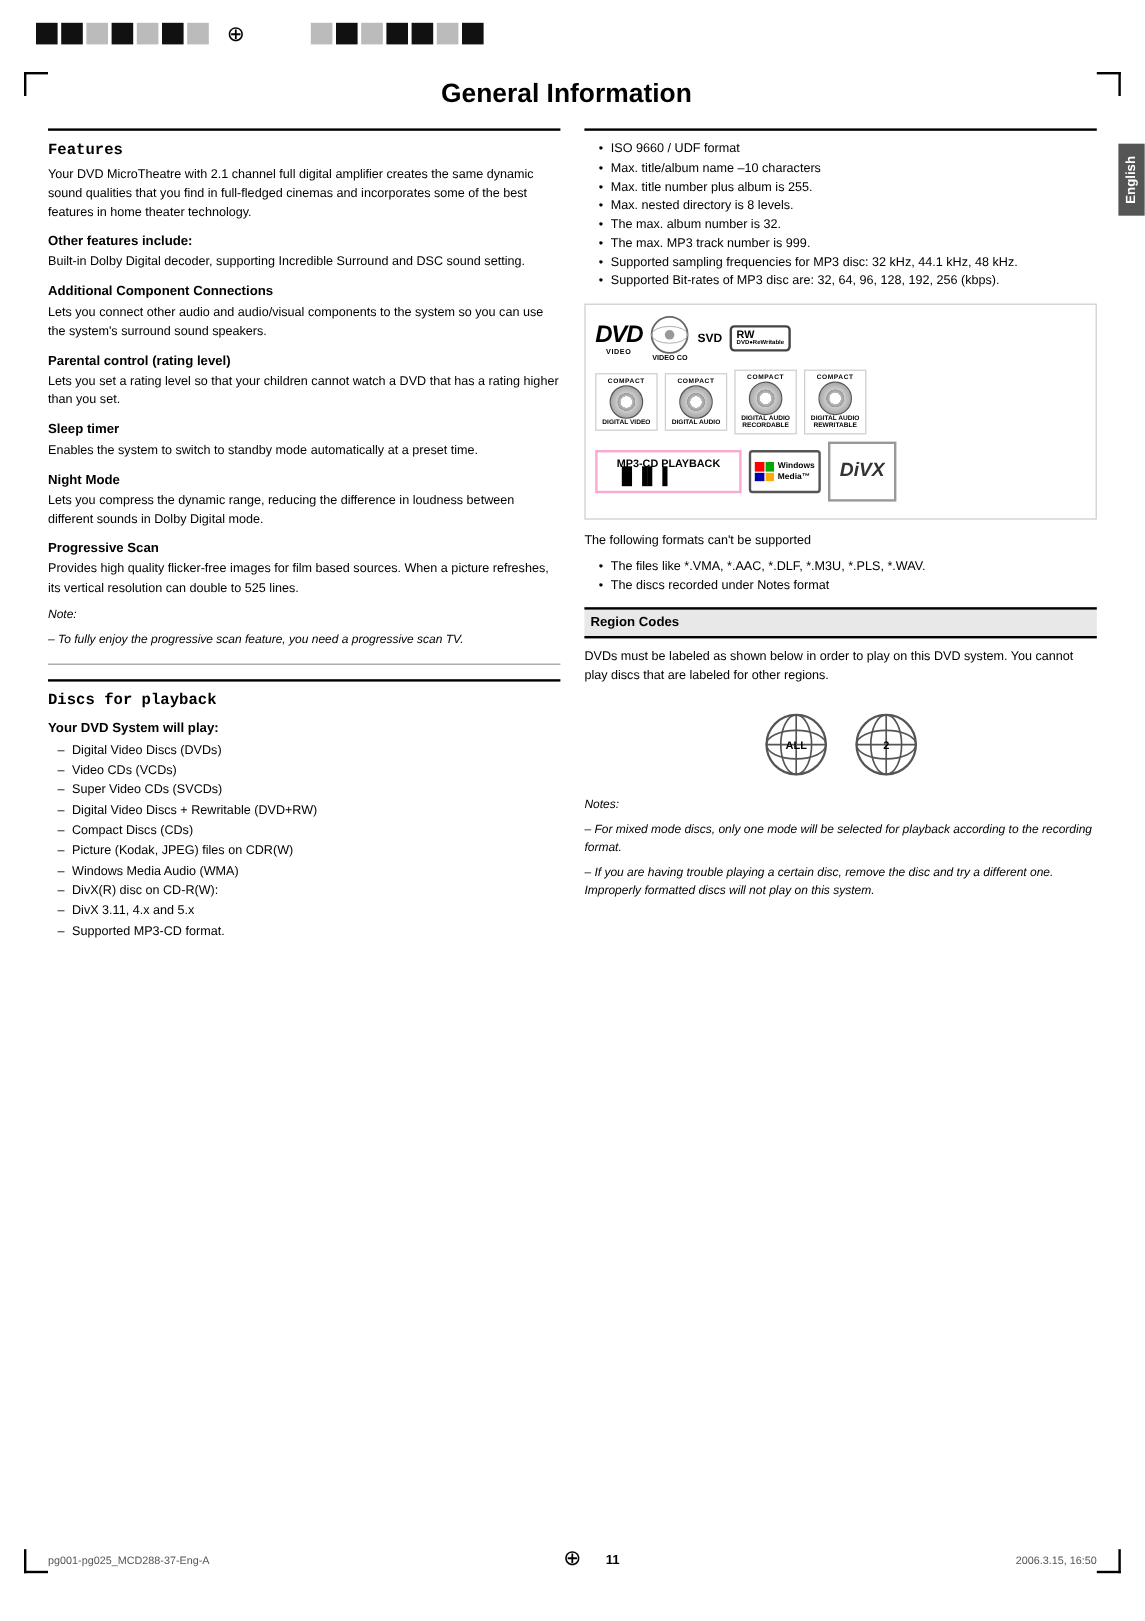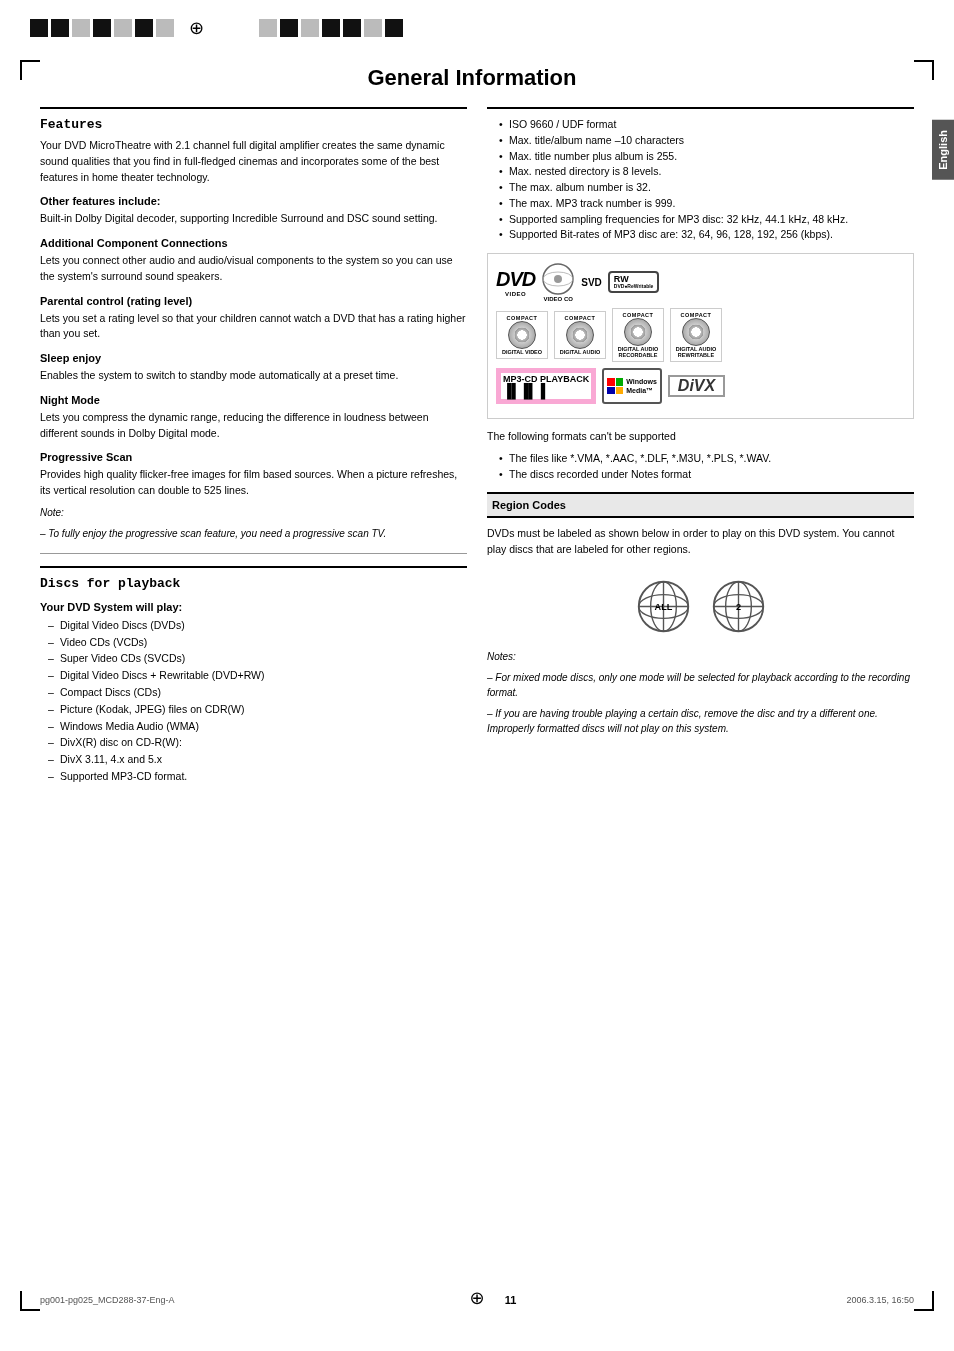--- a/index.html
+++ b/index.html
@@ -244,22 +244,22 @@
     }
     .disc-subtitle {
       font-size: 5.5px;
       text-align: center;
       font-weight: bold;
       text-transform: uppercase;
     }
 
     
     .mp3-cd-box {
-      border: 5px solid #f9a8d4;
-      padding: 3px 2px;
+      border: 2px solid #f9a8d4;
+      padding: 3px 16px;
       font-size: 8px;
       font-weight: bold;
       display: flex;
       align-items: center;
       gap: 2px;
       height: 36px;
     }
 
     
     .wm-box {
@@ -285,21 +285,21 @@
     .wm-flag div:nth-child(2) { background: #0a0; }
     .wm-flag div:nth-child(3) { background: #00a; }
     .wm-flag div:nth-child(4) { background: #fa0; }
 
     
     .divx-box {
       border: 2px solid #999;
       padding: 4px 8px;
       display: flex;
       align-items: center;
-      height: 22px;
+      height: 50px;
     }
     .divx-text {
       font-size: 16px;
       font-weight: 900;
       color: #333;
       font-style: italic;
     }
 
     
     .region-section {
@@ -395,21 +395,21 @@
 
       <div class="sub-heading">Other features include:</div>
       <p>Built-in Dolby Digital decoder, supporting Incredible Surround and DSC sound setting.</p>
 
       <div class="sub-heading">Additional Component Connections</div>
       <p>Lets you connect other audio and audio/visual components to the system so you can use the system's surround sound speakers.</p>
 
       <div class="sub-heading">Parental control (rating level)</div>
       <p>Lets you set a rating level so that your children cannot watch a DVD that has a rating higher than you set.</p>
 
-      <div class="sub-heading">Sleep enjoy</div>
+      <div class="sub-heading">Sleep timer</div>
       <p>Enables the system to switch to standby mode automatically at a preset time.</p>
 
       <div class="sub-heading">Night Mode</div>
       <p>Lets you compress the dynamic range, reducing the difference in loudness between different sounds in Dolby Digital mode.</p>
 
       <div class="sub-heading">Progressive Scan</div>
       <p>Provides high quality flicker-free images for film based sources. When a picture refreshes, its vertical resolution can double to 525 lines.</p>
 
       <p class="note-text">Note:</p>
       <p class="note-text">– To fully enjoy the progressive scan feature, you need a progressive scan TV.</p>

